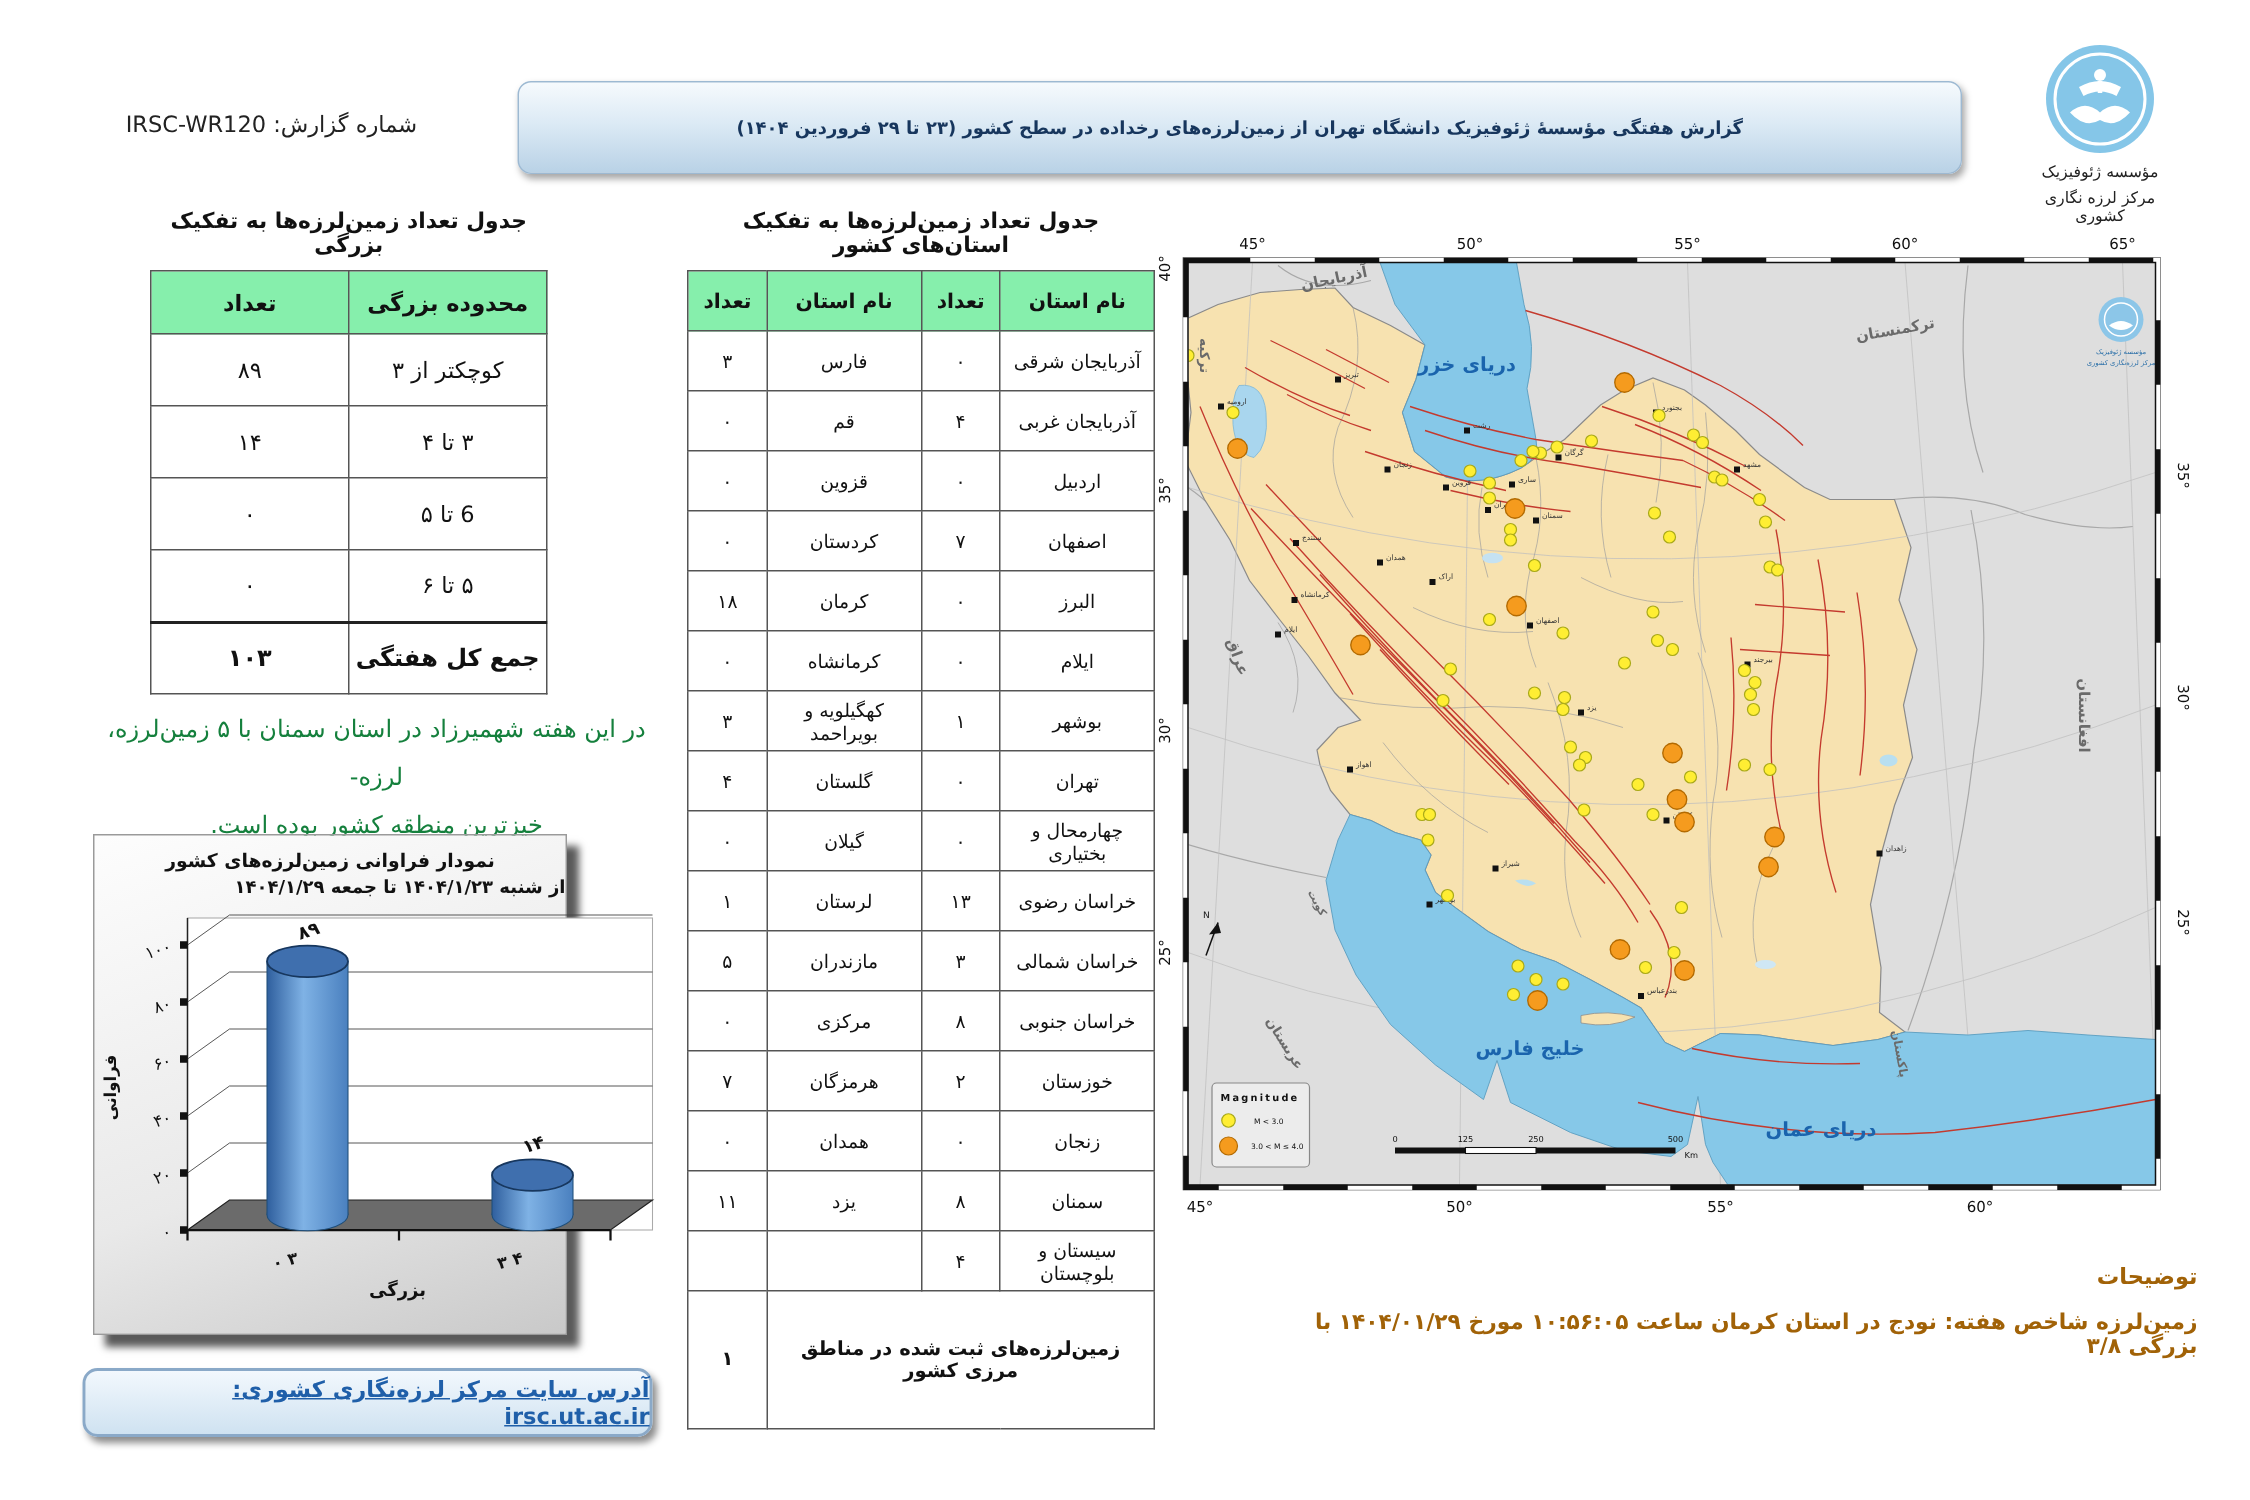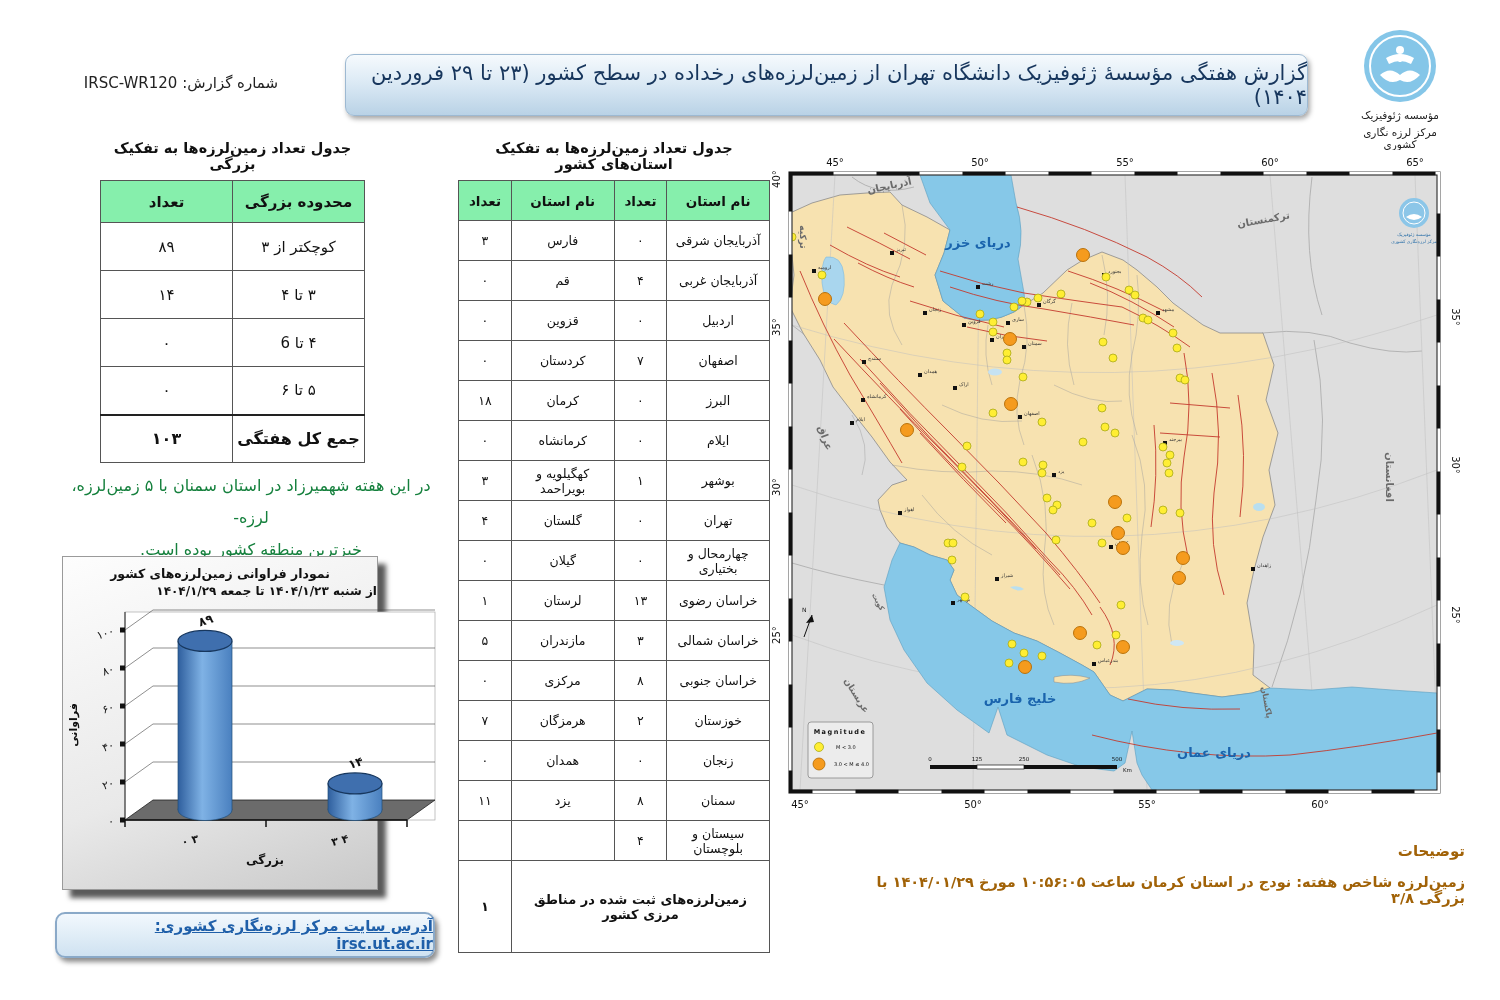--- a/index.html
+++ b/index.html
@@ -4,21 +4,21 @@
 <style>
   * { margin:0; padding:0; box-sizing:border-box; }
   html,body { width:1500px; height:1000px; background:#fff;
     font-family:"DejaVu Sans","Liberation Sans",sans-serif; overflow:hidden; }
   .abs { position:absolute; }
   
   #title-bar { left:345px; top:54px; width:963px; height:62px; border-radius:9px;
     background:linear-gradient(#f6fafd 0%,#dcEAf5 45%,#b9d2e6 100%);
     border:1px solid #9db9d2; box-shadow:2px 3px 5px rgba(0,0,0,.35);
     display:flex; align-items:center; justify-content:center; }
-  #title-bar .t { direction:rtl; color:#17365d; font-weight:normal; font-size:21px; }
+  #title-bar .t { direction:rtl; color:#17365d; font-weight:bold; font-size:12px; }
   #report-no { left:48px; top:74px; width:230px; direction:rtl; font-size:15px; color:#222; }
   #logo-wrap { left:1350px; top:28px; width:100px; text-align:center; }
   #logo-cap1,#logo-cap2 { font-size:10.5px; color:#222; direction:rtl; margin-top:5px; }
   
   .tbl-title { direction:rtl; font-weight:bold; font-size:14.5px; color:#111; text-align:center; }
   table.rpt { border-collapse:collapse; direction:rtl; width:100%; table-layout:fixed; }
   table.rpt th, table.rpt td { border:1px solid #555; text-align:center; vertical-align:middle;
     font-size:13px; color:#111; padding:2px 3px; }
   table.rpt th { background:#86efac; font-weight:bold; font-size:13.5px; }
   #mag-table-box { left:100px; top:180px; width:265px; }
@@ -87,21 +87,21 @@
         </tr>
         <tr>
           <td>کوچکتر از ۳</td>
           <td>۸۹</td>
         </tr>
         <tr>
           <td>۳ تا ۴</td>
           <td>۱۴</td>
         </tr>
         <tr>
-          <td>۴ تا 6</td>
+          <td>6 تا ۵</td>
           <td>۰</td>
         </tr>
         <tr>
           <td>۵ تا ۶</td>
           <td>۰</td>
         </tr>
         <tr class="total">
           <td>جمع کل هفتگی</td>
           <td>۱۰۳</td>
         </tr>

